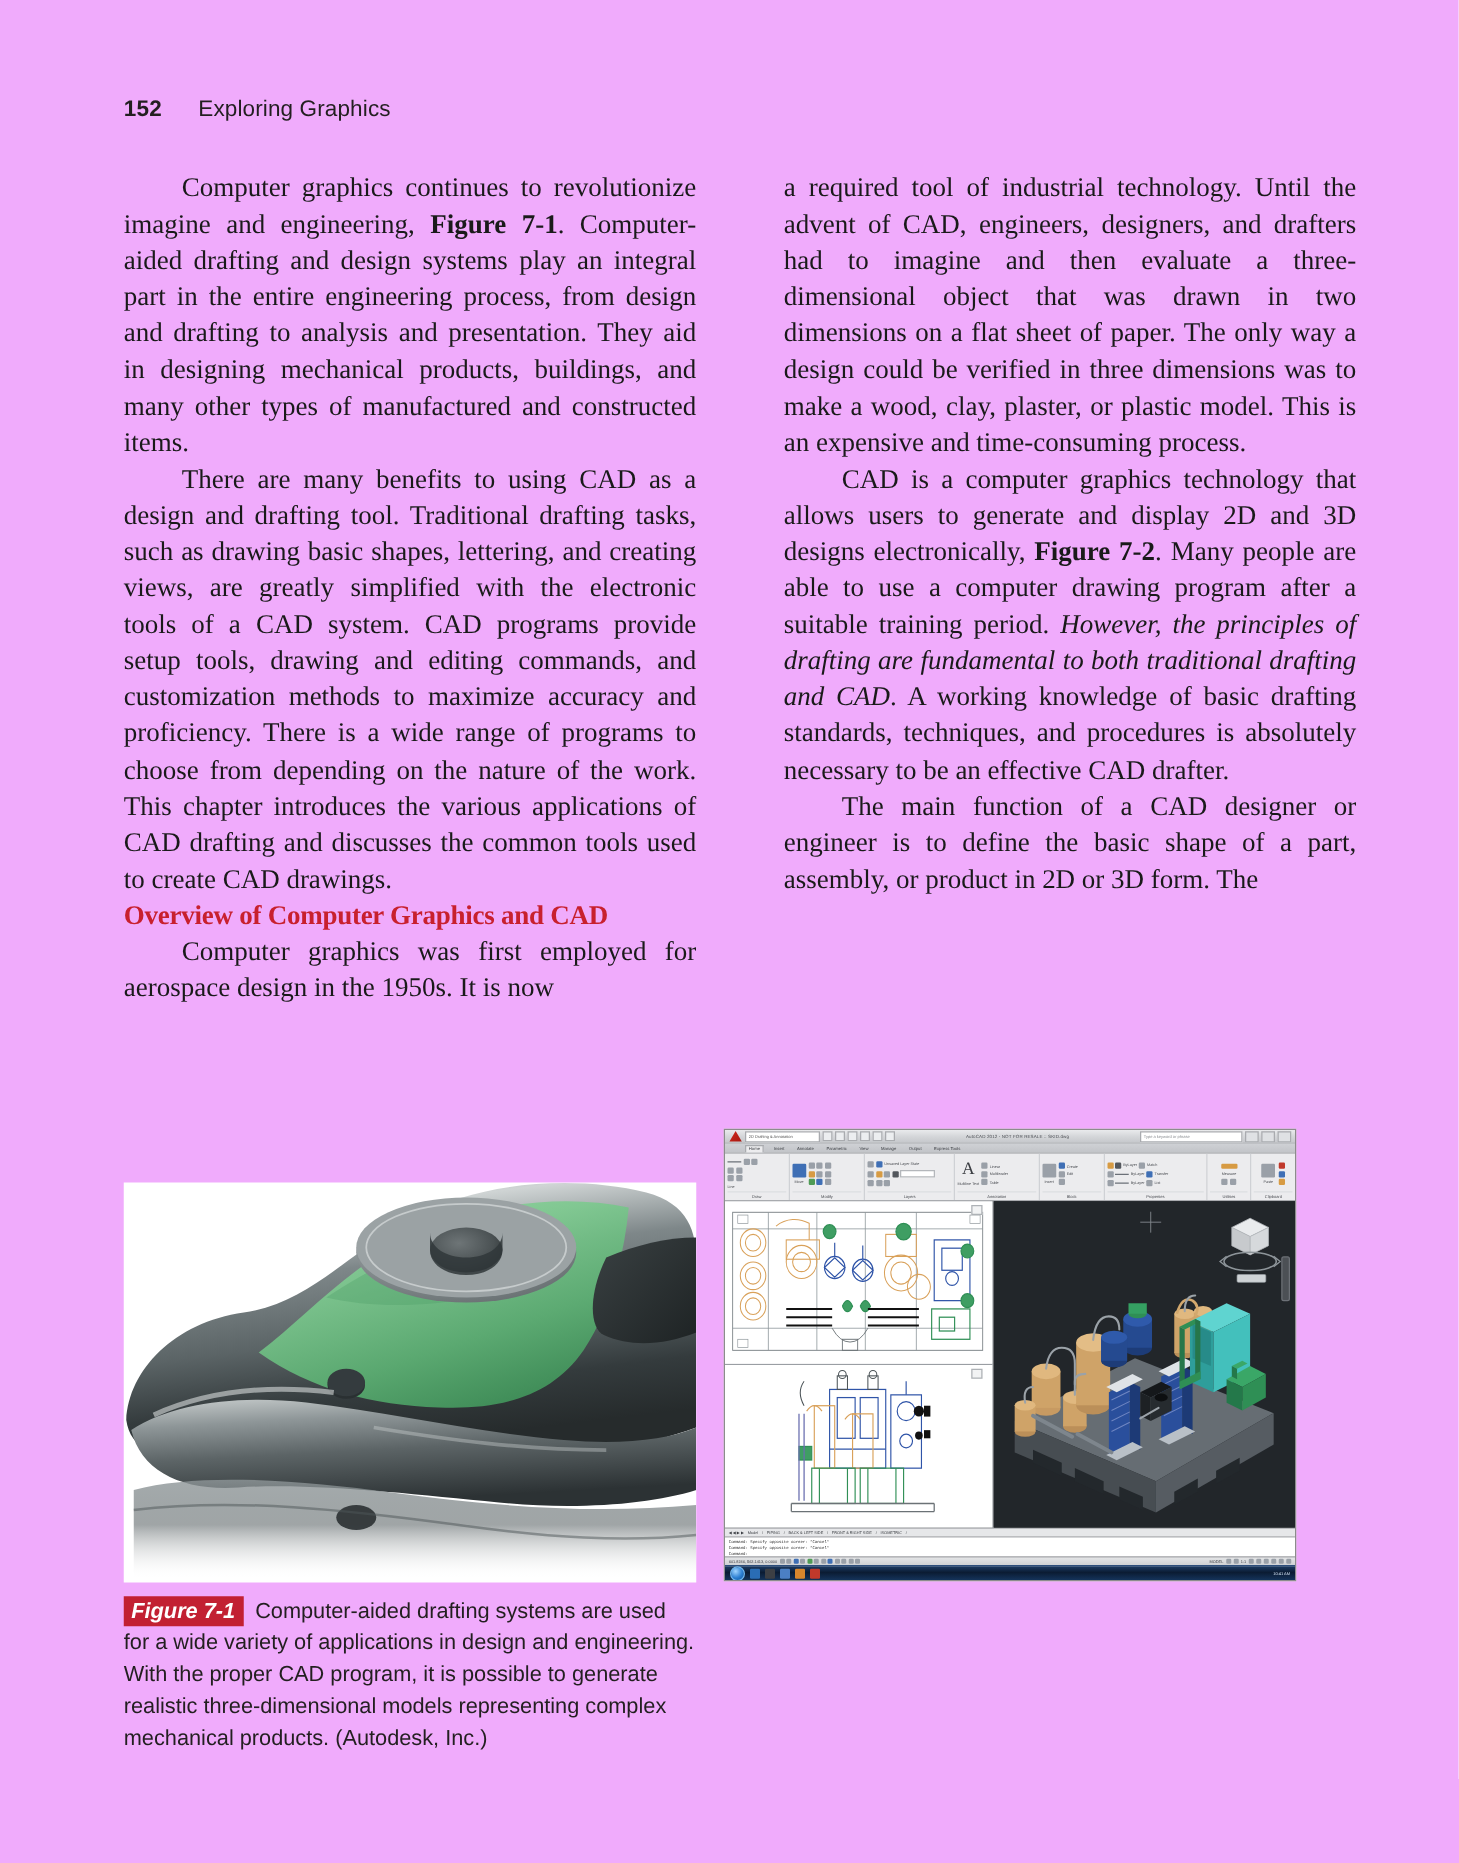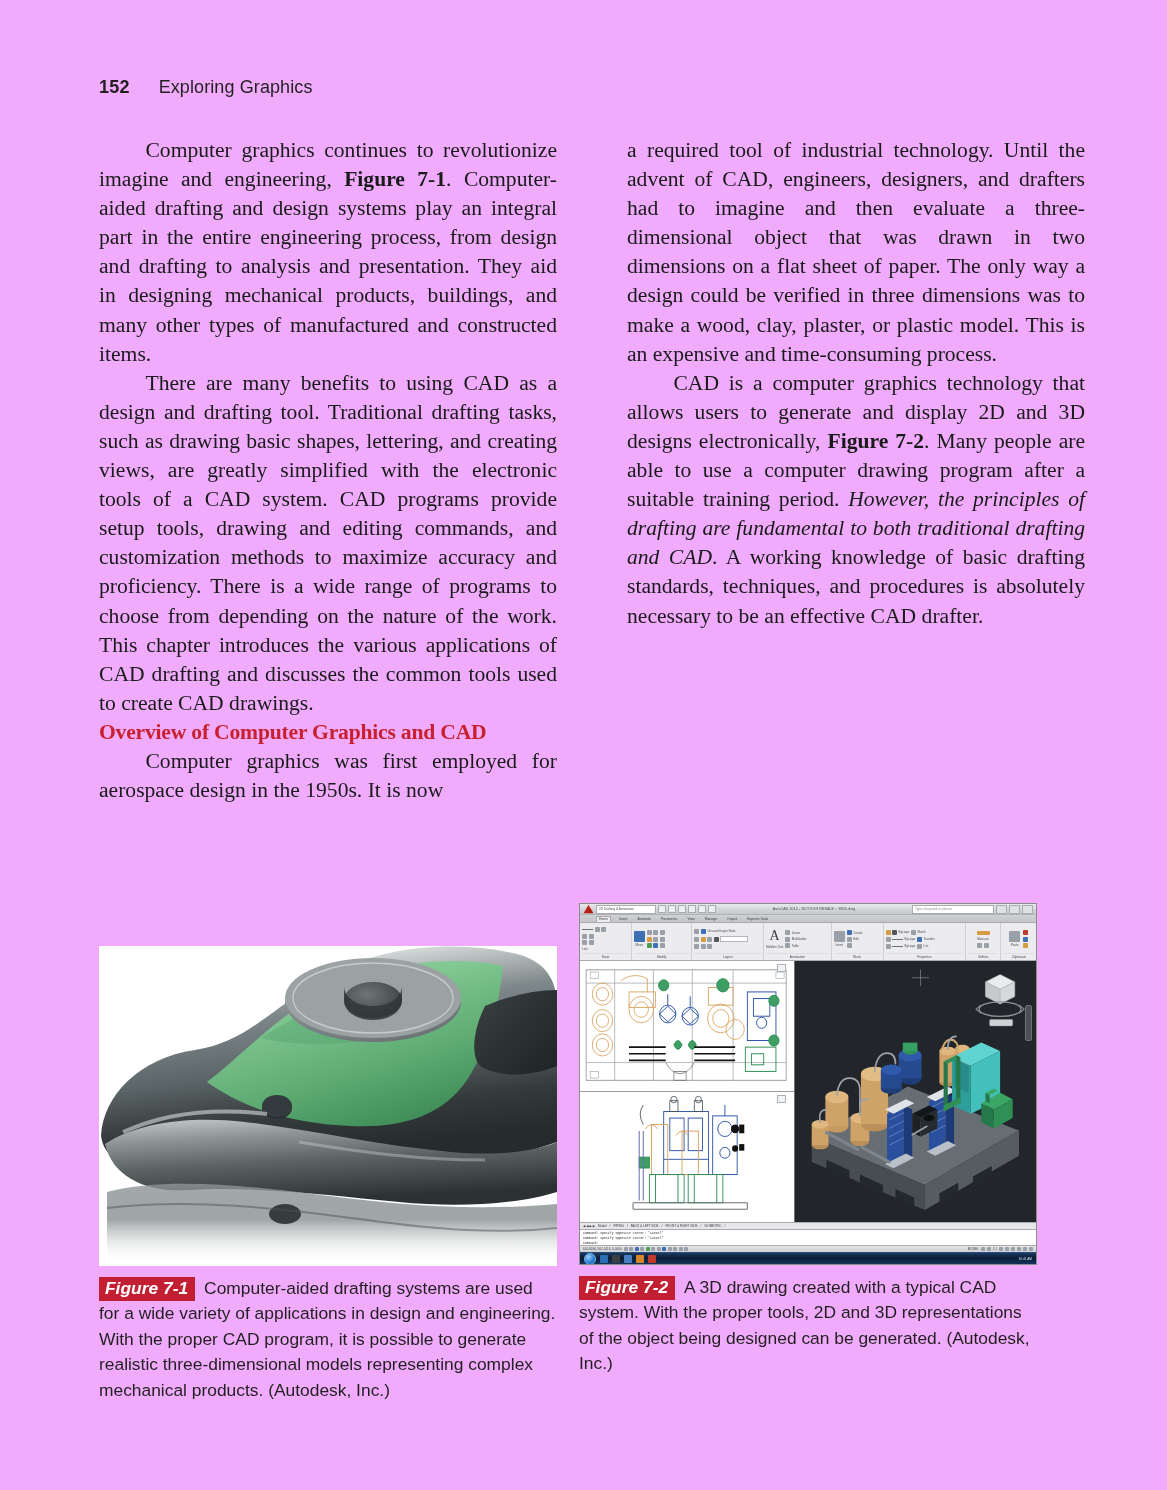--- a/index.html
+++ b/index.html
@@ -274,20 +274,21 @@
     <p>Computer graphics was first employed for aerospace design in the 1950s. It is now</p>
   </div>
 
   <div class="col col-right">
 
     <p class="no-indent">a required tool of industrial technology. Until the advent of CAD, engineers, designers, and drafters had to imagine and then evaluate a three-dimensional object that was drawn in two dimensions on a flat sheet of paper. The only way a design could be verified in three dimensions was to make a wood, clay, plaster, or plastic model. This is an expensive and time-consuming process.</p>
 
 
     <p><span>CAD is a computer graphics technology that allows users to generate and display 2D and 3D designs electronically, </span><b>Figure 7-2</b><span>. Many people are able to use a computer drawing program after a suitable training period. </span><i>However, the principles of drafting are fundamental to both traditional drafting and CAD</i><span>. A working knowledge of basic drafting standards, techniques, and procedures is absolutely necessary to be an effective CAD drafter.</span></p>
 
+    <p>The main function of a CAD designer or engineer is to define the basic shape of a part, assembly, or product in 2D or 3D form. The</p>
   </div>
 
   <div class="figure fig1">
     <div class="fig-img">
       <svg class="part-canvas" viewBox="0 0 458 320" preserveAspectRatio="xMidYMid meet">
         <defs>
           <linearGradient id="metalMain" x1="0" y1="0" x2="0.25" y2="1">
             <stop offset="0%" stop-color="#9aa2a4"></stop>
             <stop offset="18%" stop-color="#cfd4d4"></stop>
             <stop offset="38%" stop-color="#7e8789"></stop>
@@ -933,18 +934,15 @@
           <div class="tb-ic i2"></div>
           <div class="tb-ic i3"></div>
           <div class="tb-ic i4"></div>
           <div class="tb-ic i5"></div>
           <span class="tb-clock">10:41 AM</span>
         </div>
 
       </div>
     </div>
 
-    <div class="caption">
-      <span class="fig-badge">Figure 7-2</span><span>A 3D drawing created with a typical CAD system. With the proper tools, 2D and 3D representations of the object being designed can be generated. (Autodesk, Inc.)</span>
-    </div>
   </div>
 
 </div>
 
 </body></html>

